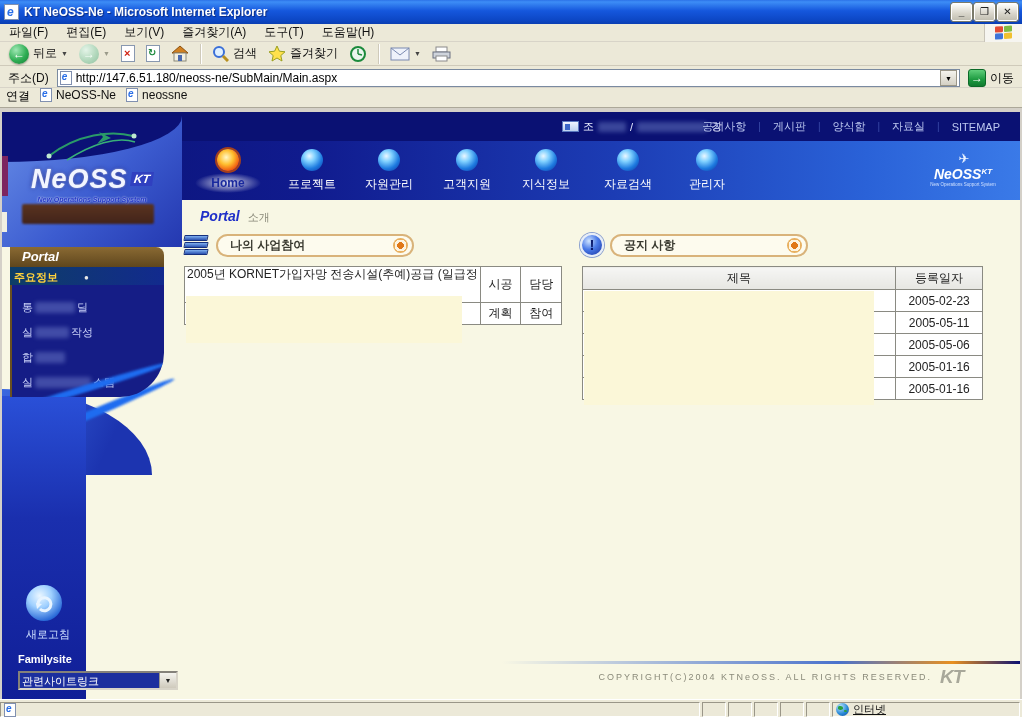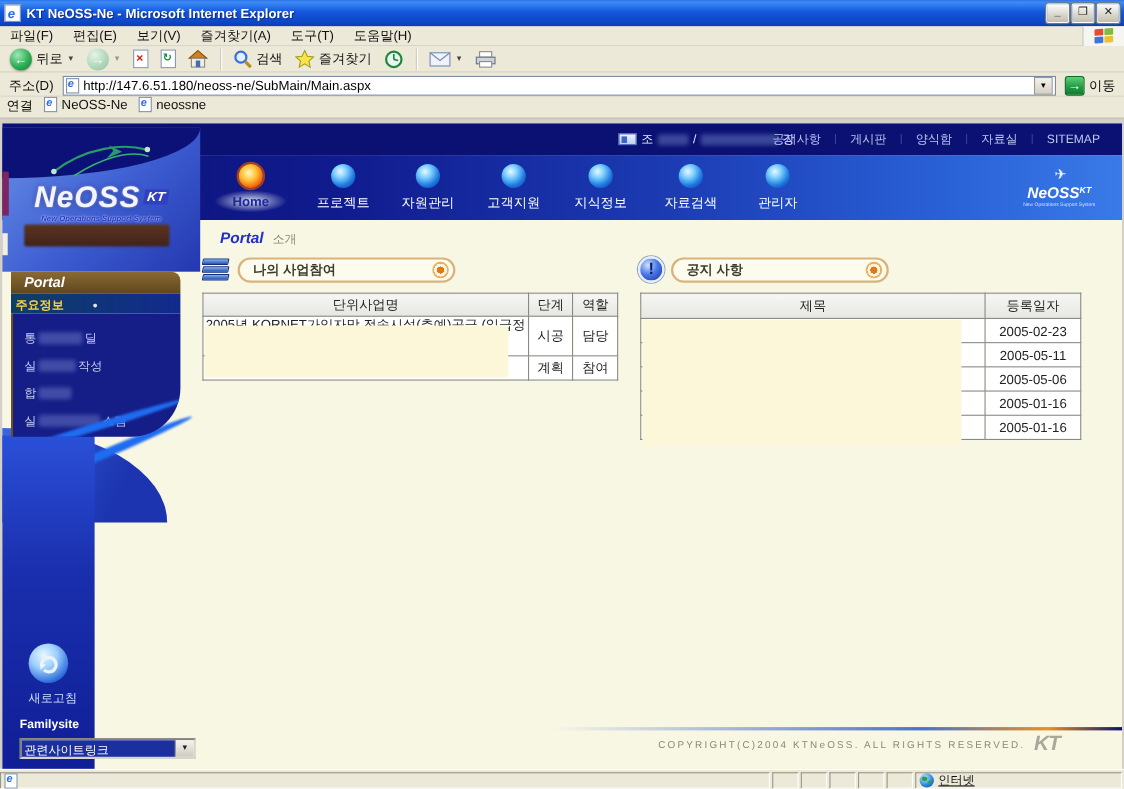--- a/index.html
+++ b/index.html
@@ -474,25 +474,20 @@
           <i></i>
           <i></i>
         </div>
       <div class="pill">
         <span class="t">나의 사업참여</span>
         <span class="ring"></span>
       </div>
     </div>
     <table class="grid tbl-biz">
       <tbody>
-          <tr>
-        <th style="width:296px">단위사업명</th>
-        <th style="width:41px">단계</th>
-        <th style="width:41px">역할</th>
-      </tr>
       <tr>
         <td class="biz-name">2005년 KORNET가입자망 전송시설(추예)공급 (일급정</td>
         <td class="biz-c">시공</td>
         <td class="biz-c">담당</td>
       </tr>
       <tr>
         <td class="biz-name" style="height:22px">2</td>
         <td class="biz-c">계획</td>
         <td class="biz-c">참여</td>
       </tr>

